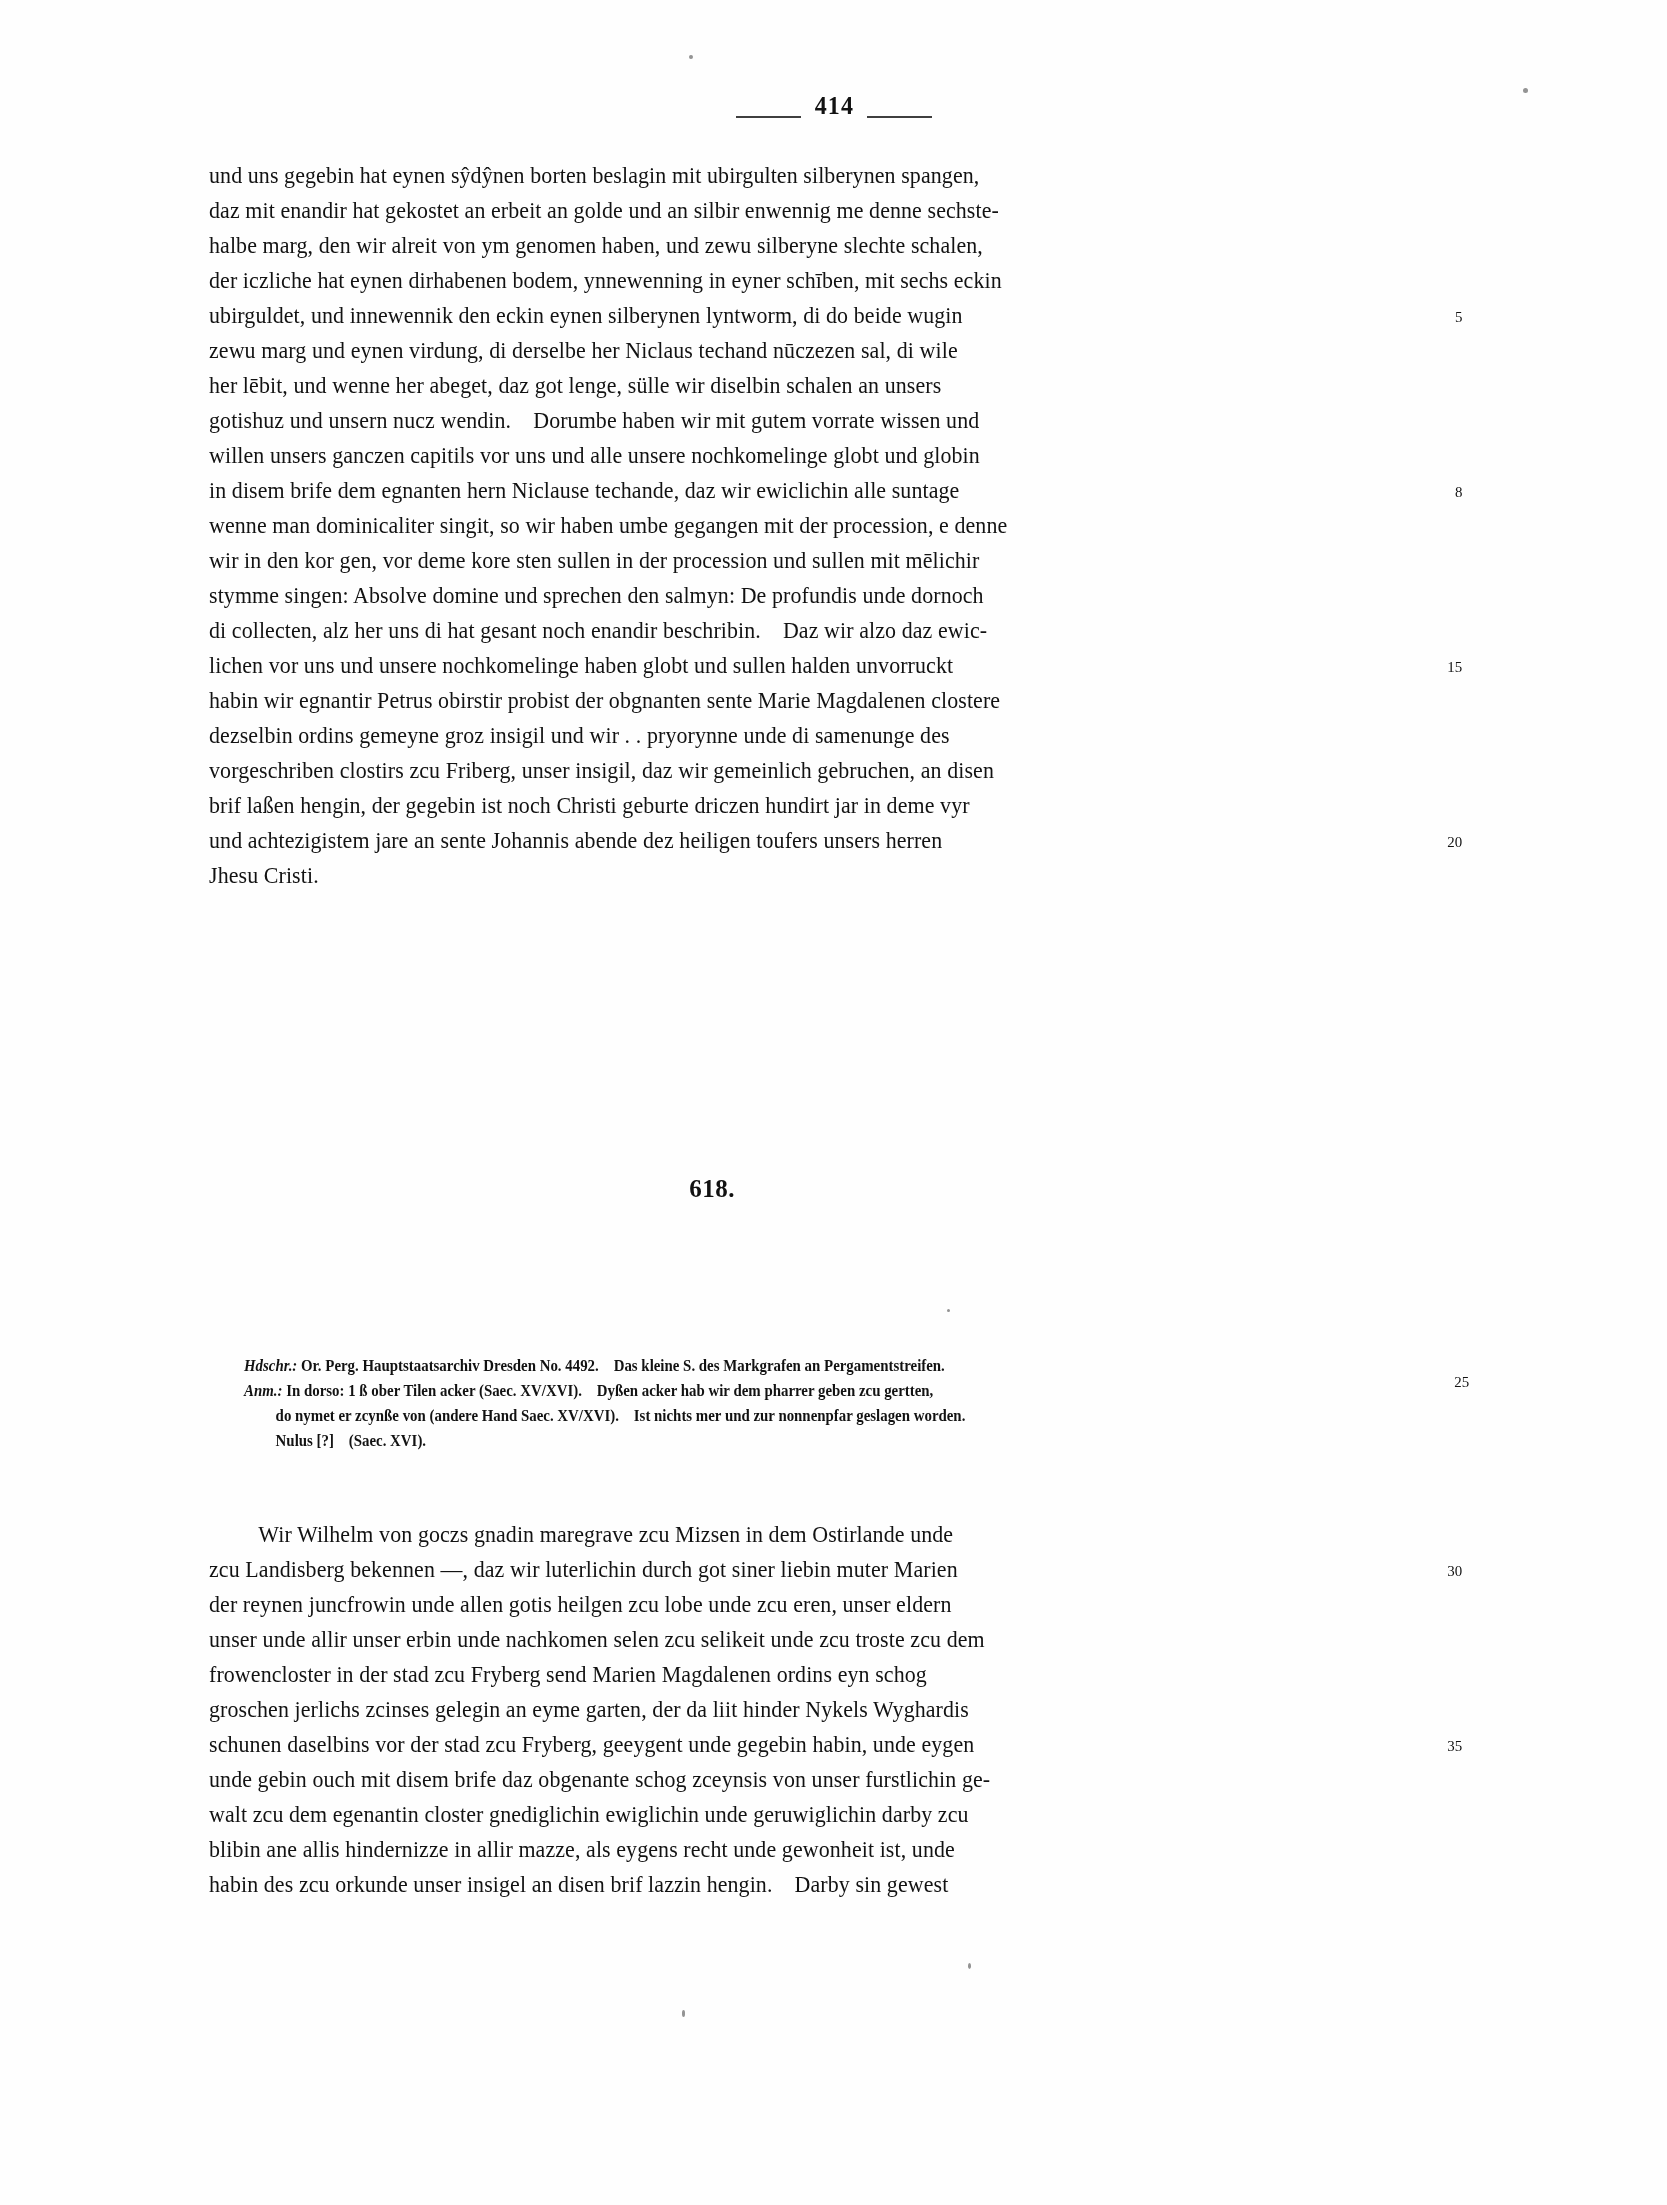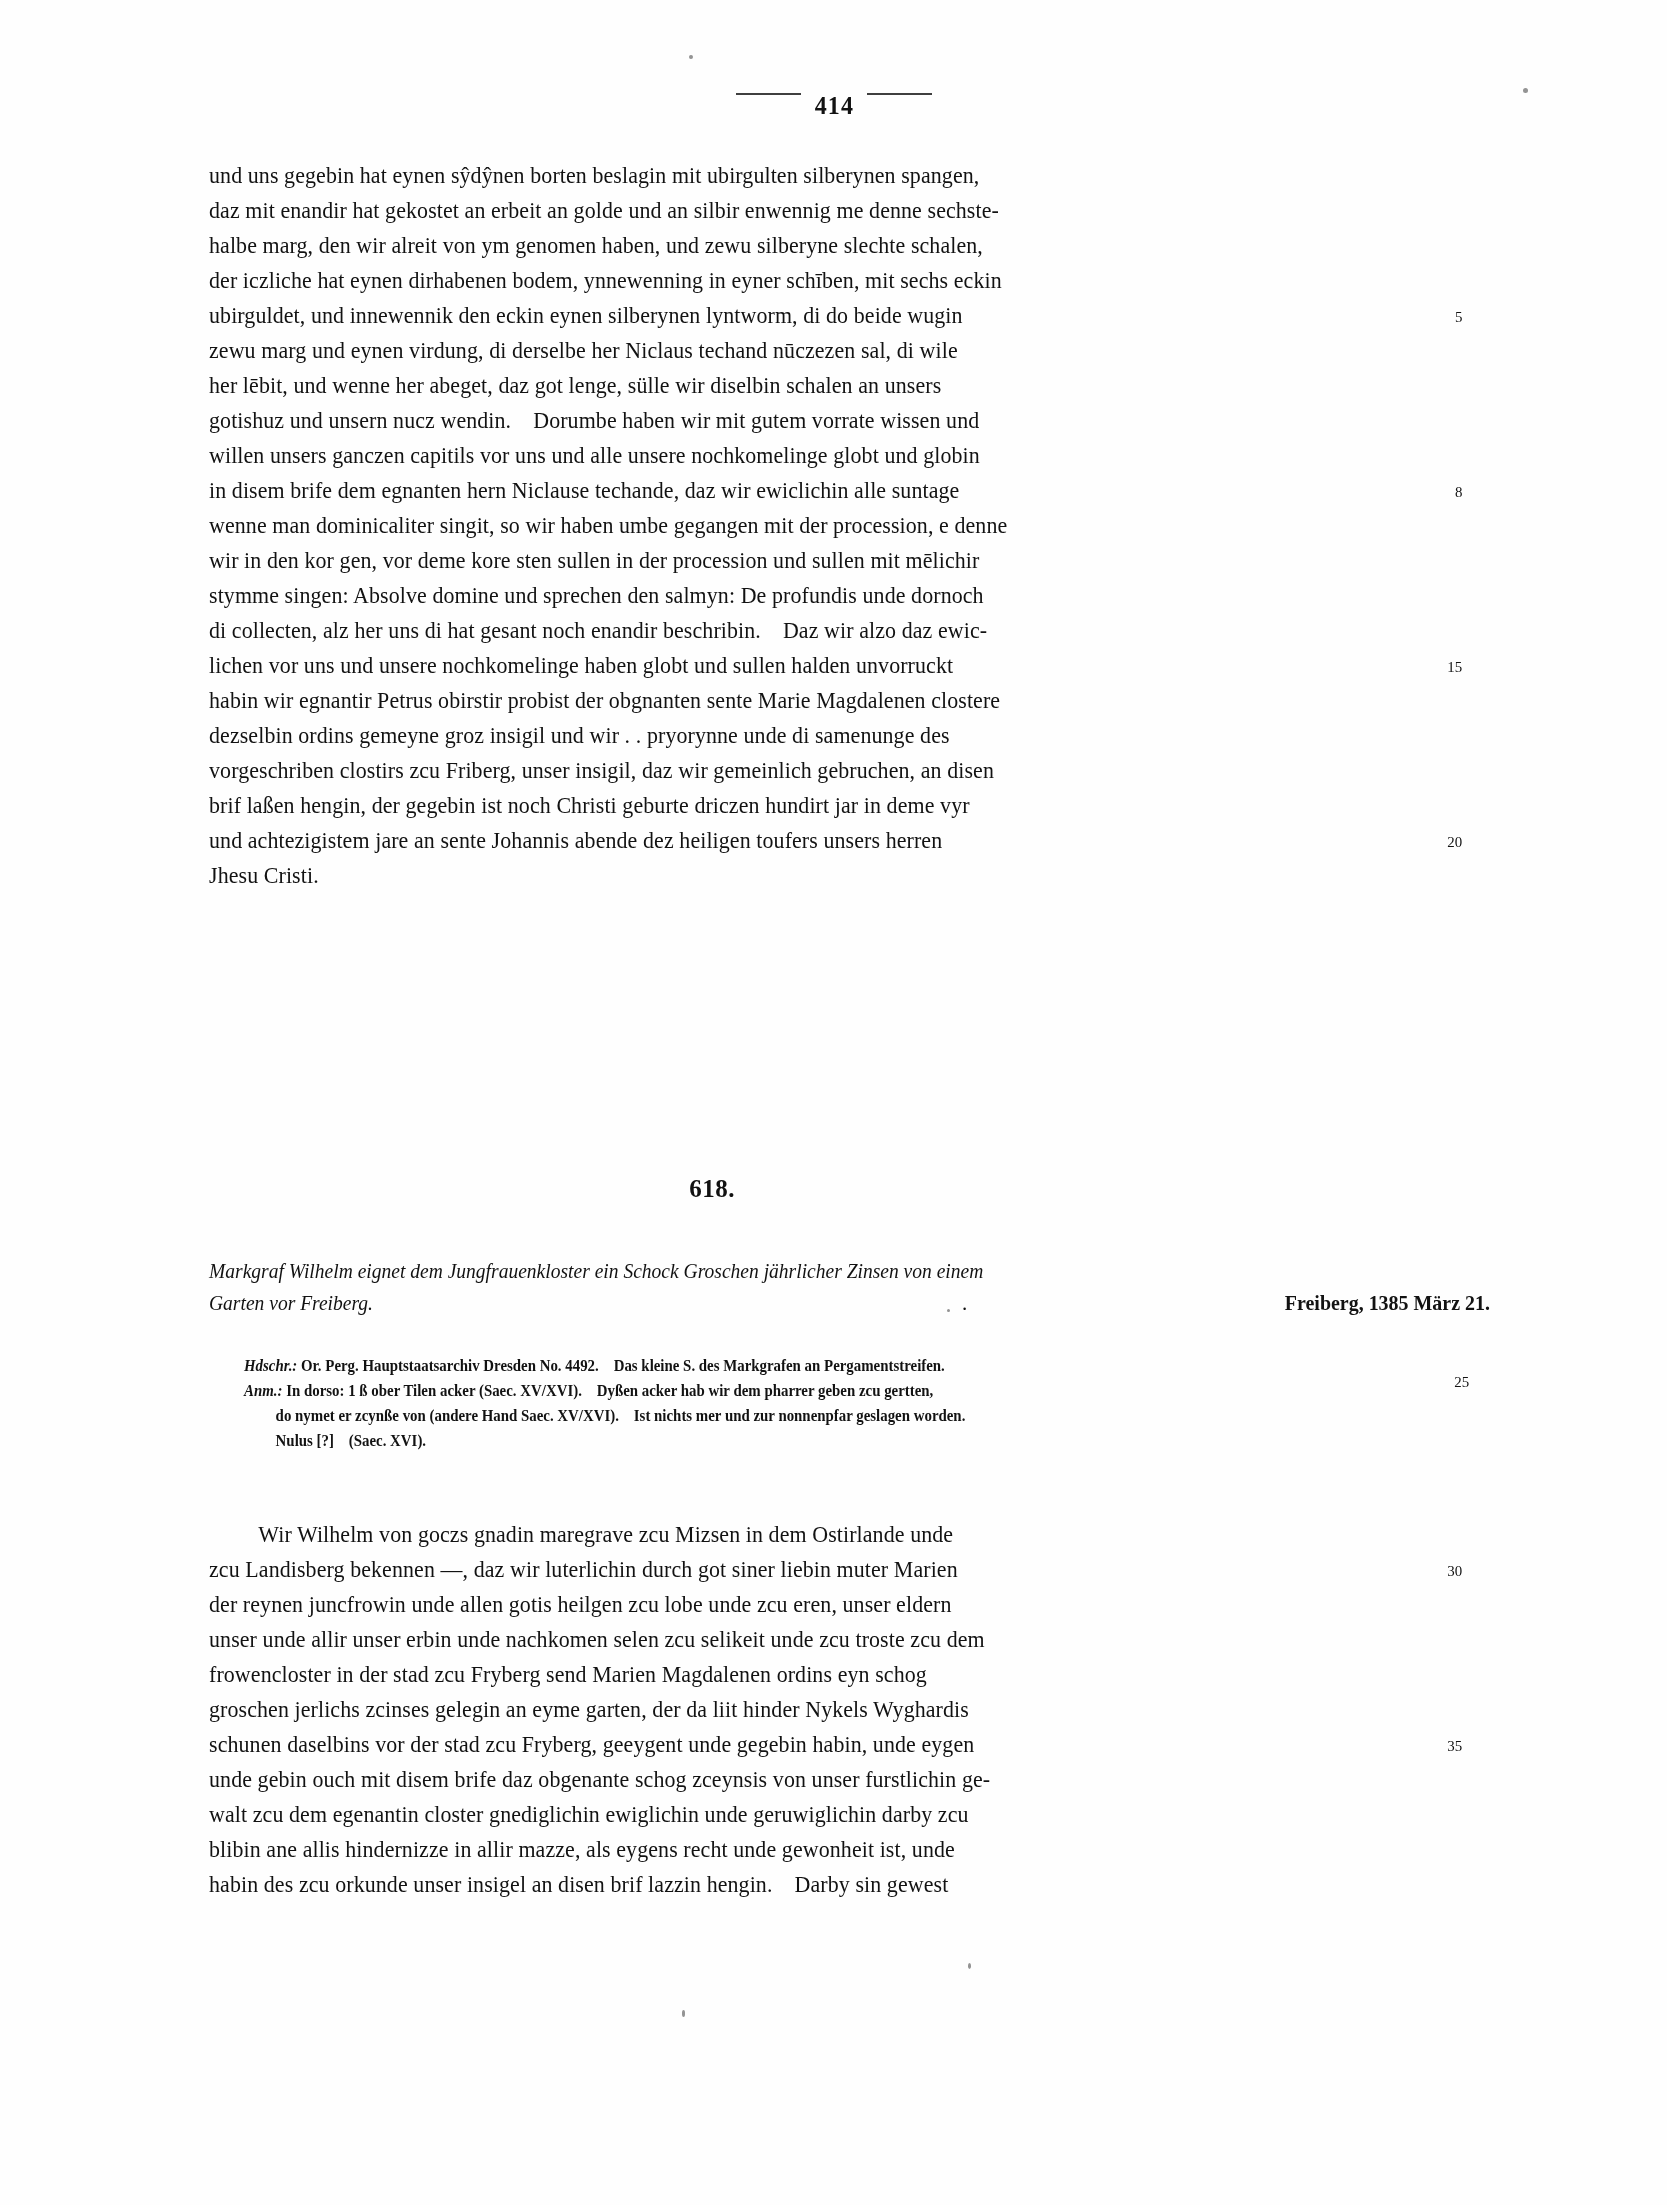--- a/index.html
+++ b/index.html
@@ -22,21 +22,21 @@
     background: #fefefe;
   }
 
   
   .runhead {
     position: absolute;
     top: 93px;
     left: 0;
     width: 1668px;
     display: flex;
-    align-items: flex-start;
+    align-items: flex-end;
     justify-content: center;
     gap: 13px;
   }
   .runhead .rule {
     display: block;
     width: 65px;
     height: 2.2px;
     background: #151515;
     opacity: .82;
   }
@@ -188,26 +188,20 @@
       <span class="tline"><span>habin wir egnantir Petrus obirstir probist der obgnanten sente Marie Magdalenen clostere</span></span>
       <span class="tline"><span>dezselbin ordins gemeyne groz insigil und wir . . pryorynne unde di samenunge des</span></span>
       <span class="tline"><span>vorgeschriben clostirs zcu Friberg, unser insigil, daz wir gemeinlich gebruchen, an disen</span></span>
       <span class="tline"><span>brif laßen hengin, der gegebin ist noch Christi geburte driczen hundirt jar in deme vyr</span></span>
       <span class="tline"><span>und achtezigistem jare an sente Johannis abende dez heiligen toufers unsers herren</span><span class="lnum">20</span></span>
       <span class="tline"><span>Jhesu Cristi.</span></span>
     </div>
 
   <div class="docnum" style="top:1175px;">618.</div>
 
-  <div class="regest" style="top:1255px;">
-    <span class="rline">Markgraf Wilhelm eignet dem Jungfrauenkloster ein Schock Groschen jährlicher Zinsen von einem</span>
-    <span class="rline">Garten vor Freiberg.</span>
-    <span class="middot">.</span>
-    <span class="dateline">Freiberg, 1385 März 21.</span>
-  </div>
 
   <div class="apparatus" id="app-block" style="top:1353px;">
       <span class="aline"><i>Hdschr.: </i><span>Or. Perg. Hauptstaatsarchiv Dresden No. 4492. Das kleine S. des Markgrafen an Pergamentstreifen.</span><span class="lnum">25</span></span>
       <span class="aline"><i>Anm.: </i><span>In dorso: 1 ß ober Tilen acker (Saec. XV/XVI). Dyßen acker hab wir dem pharrer geben zcu gertten,</span></span>
       <span class="aline sub"><span>do nymet er zcynße von (andere Hand Saec. XV/XVI). Ist nichts mer und zur nonnenpfar geslagen worden.</span></span>
       <span class="aline sub"><span>Nulus [?] (Saec. XVI).</span></span>
     </div>
 
   <div class="block" id="body-block" style="top:1517px;">
       <span class="tline indent"><span>Wir Wilhelm von goczs gnadin maregrave zcu Mizsen in dem Ostirlande unde</span></span>

